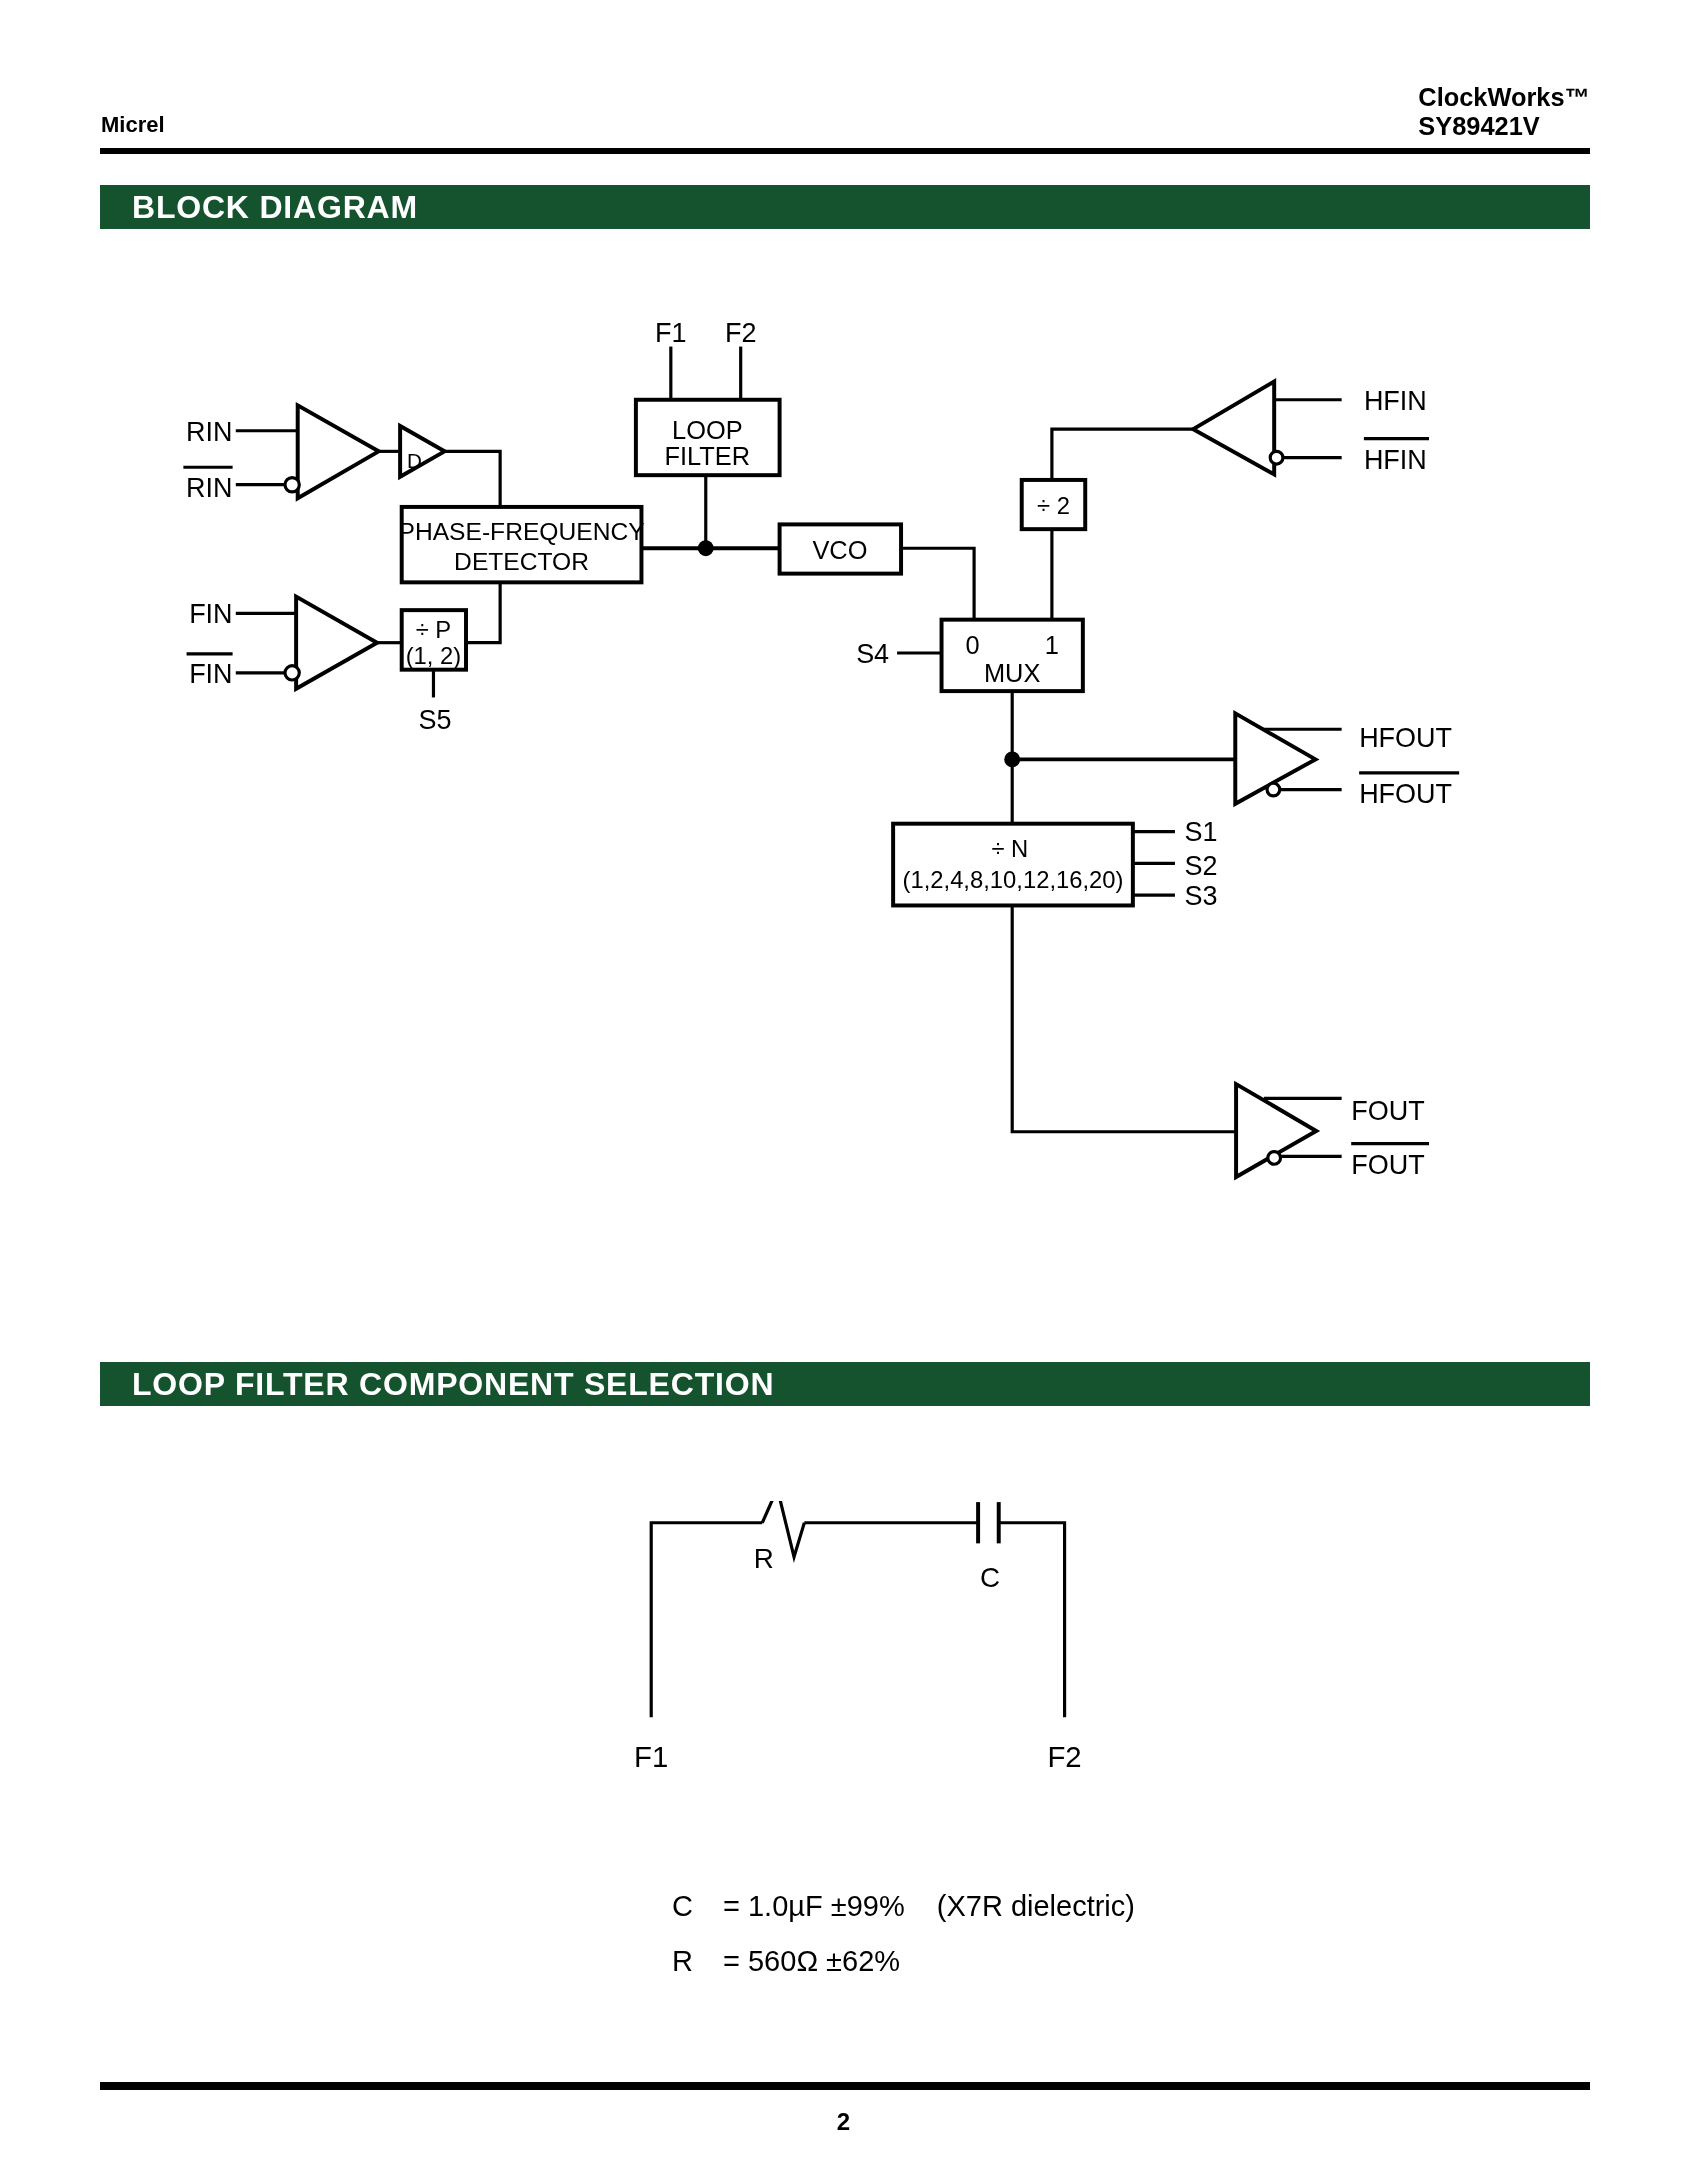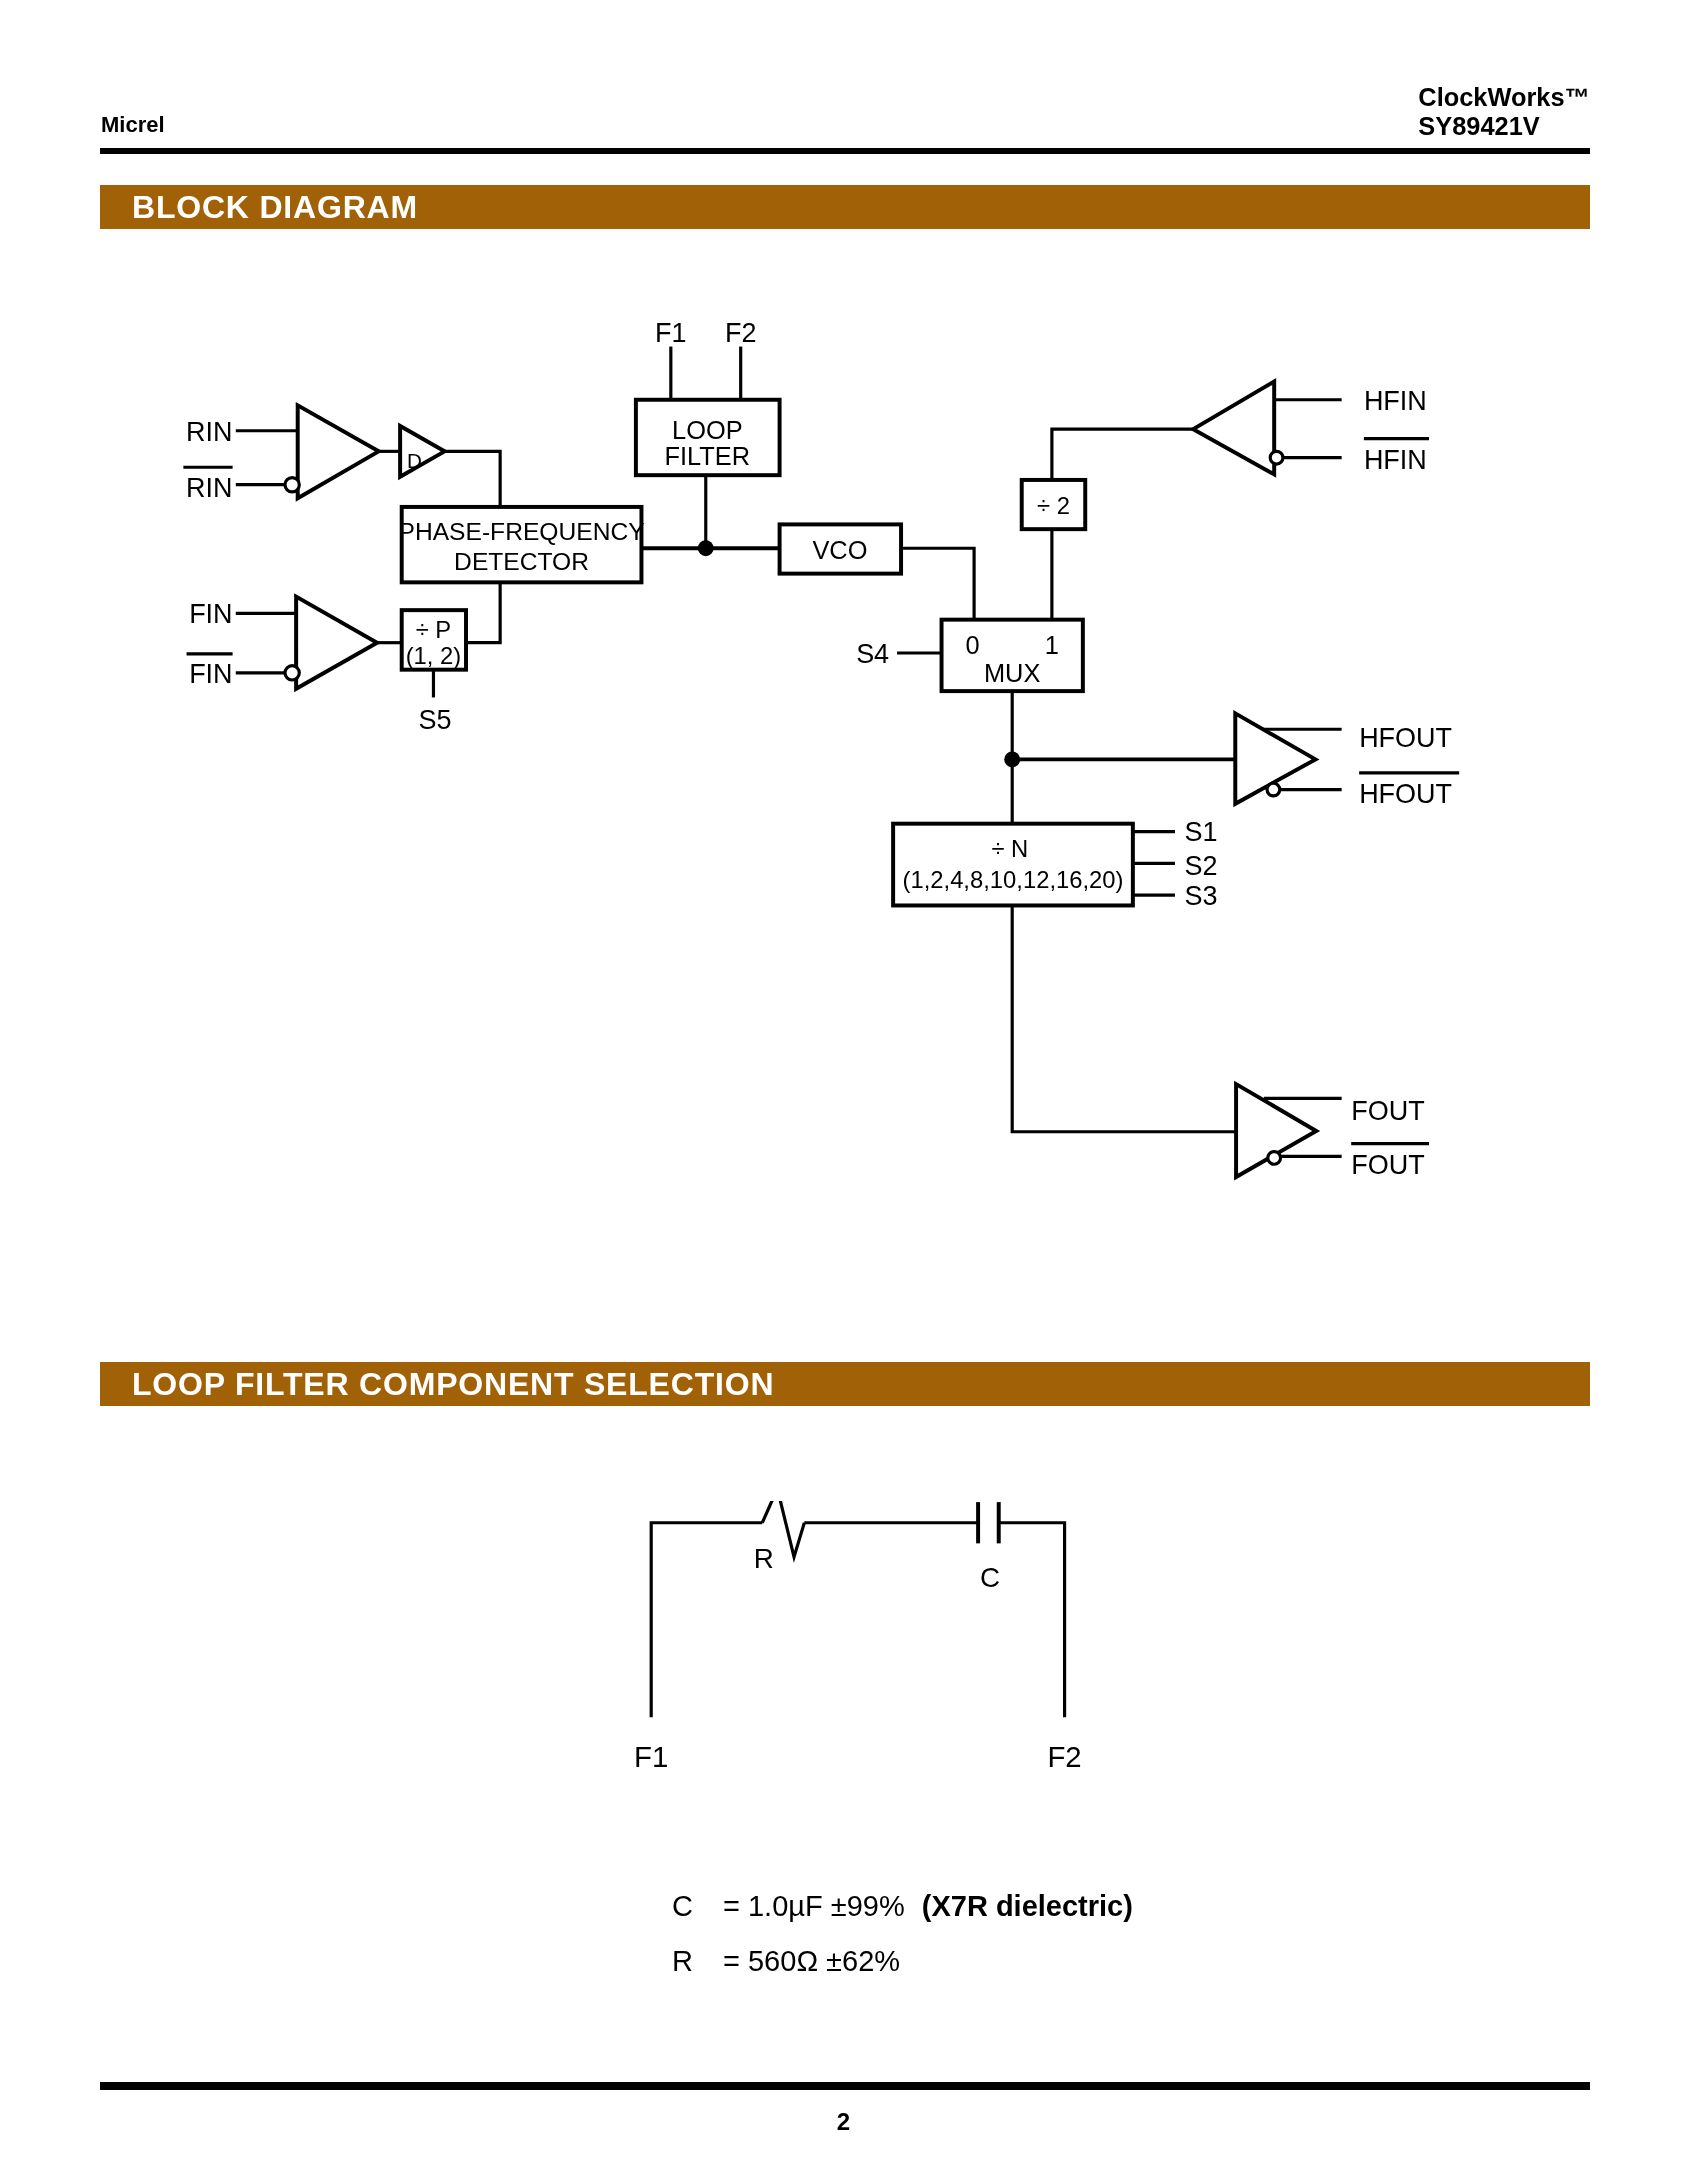--- a/index.html
+++ b/index.html
@@ -3,41 +3,41 @@
 <meta charset="utf-8">
 <style>
   html,body{margin:0;padding:0;background:#ffffff;}
   body{width:1687px;height:2183px;position:relative;font-family:"Liberation Sans",sans-serif;color:#000;overflow:hidden;}
   .abs{position:absolute;}
   .brand{left:101px;top:112px;font-size:22px;font-weight:bold;}
   .hdr-right{right:97px;top:83px;font-size:25.4px;font-weight:bold;line-height:29px;}
   .rule{left:100px;width:1490px;background:#000;}
   .rule-top{top:148px;height:6.4px;}
   .rule-bottom{top:2082px;height:8px;}
-  .banner{left:100px;width:1490px;height:44px;background:#a16207;color:#fff;display:flex;align-items:center;padding-left:32px;box-sizing:border-box;font-size:32px;font-weight:bold;letter-spacing:0.8px;}
+  .banner{left:100px;width:1490px;height:44px;background:#14532d;color:#fff;display:flex;align-items:center;padding-left:32px;box-sizing:border-box;font-size:32px;font-weight:bold;letter-spacing:0.8px;}
   .banner1{top:185px;}
   .banner2{top:1362px;}
   svg text{font-family:"Liberation Sans",sans-serif;fill:#000;}
   .lbl{font-size:34px;}
   .boxtxt{font-size:32px;}
   .pfdtxt{font-size:31px;}
   .small{font-size:30px;}
   .dlbl{font-size:26px;}
   .ckt{font-size:37px;}
   .cktRC{font-size:35px;}
   .wire{stroke:#000;stroke-width:4;fill:none;}
   .thick{stroke:#000;stroke-width:5;fill:none;}
   .box{stroke:#000;stroke-width:5;fill:#fff;}
   .tri{stroke:#000;stroke-width:5;fill:#fff;stroke-linejoin:miter;}
   .bub{stroke:#000;stroke-width:4;fill:#fff;}
   .dot{fill:#000;stroke:none;}
   .bar{stroke:#000;stroke-width:4;}
   .notes{left:672px;font-size:29px;display:flex;}
   .note-sym{width:51px;display:inline-block;}
-  .note-extra{margin-left:17px;font-weight:bold;}
+  .note-extra{margin-left:32px;}
   .pageno{left:0;top:2108px;width:1687px;text-align:center;font-size:24px;font-weight:bold;}
 </style>
 </head>
 <body>
 
 <div class="abs brand">Micrel</div>
 <div class="abs hdr-right">
   <div>ClockWorks™</div>
   <div>SY89421V</div>
 </div>

